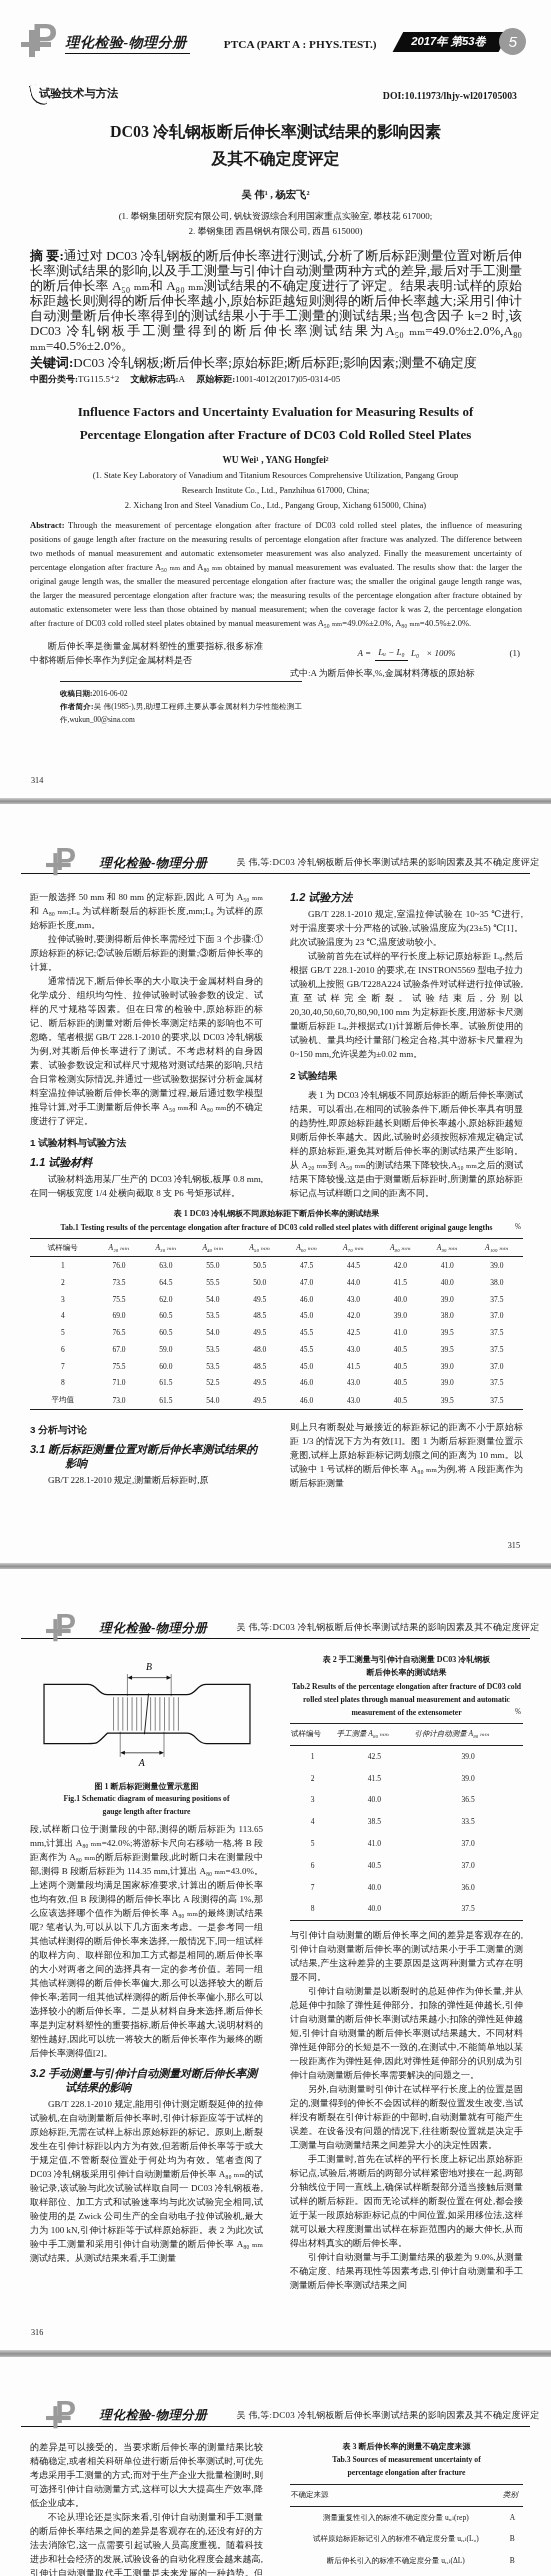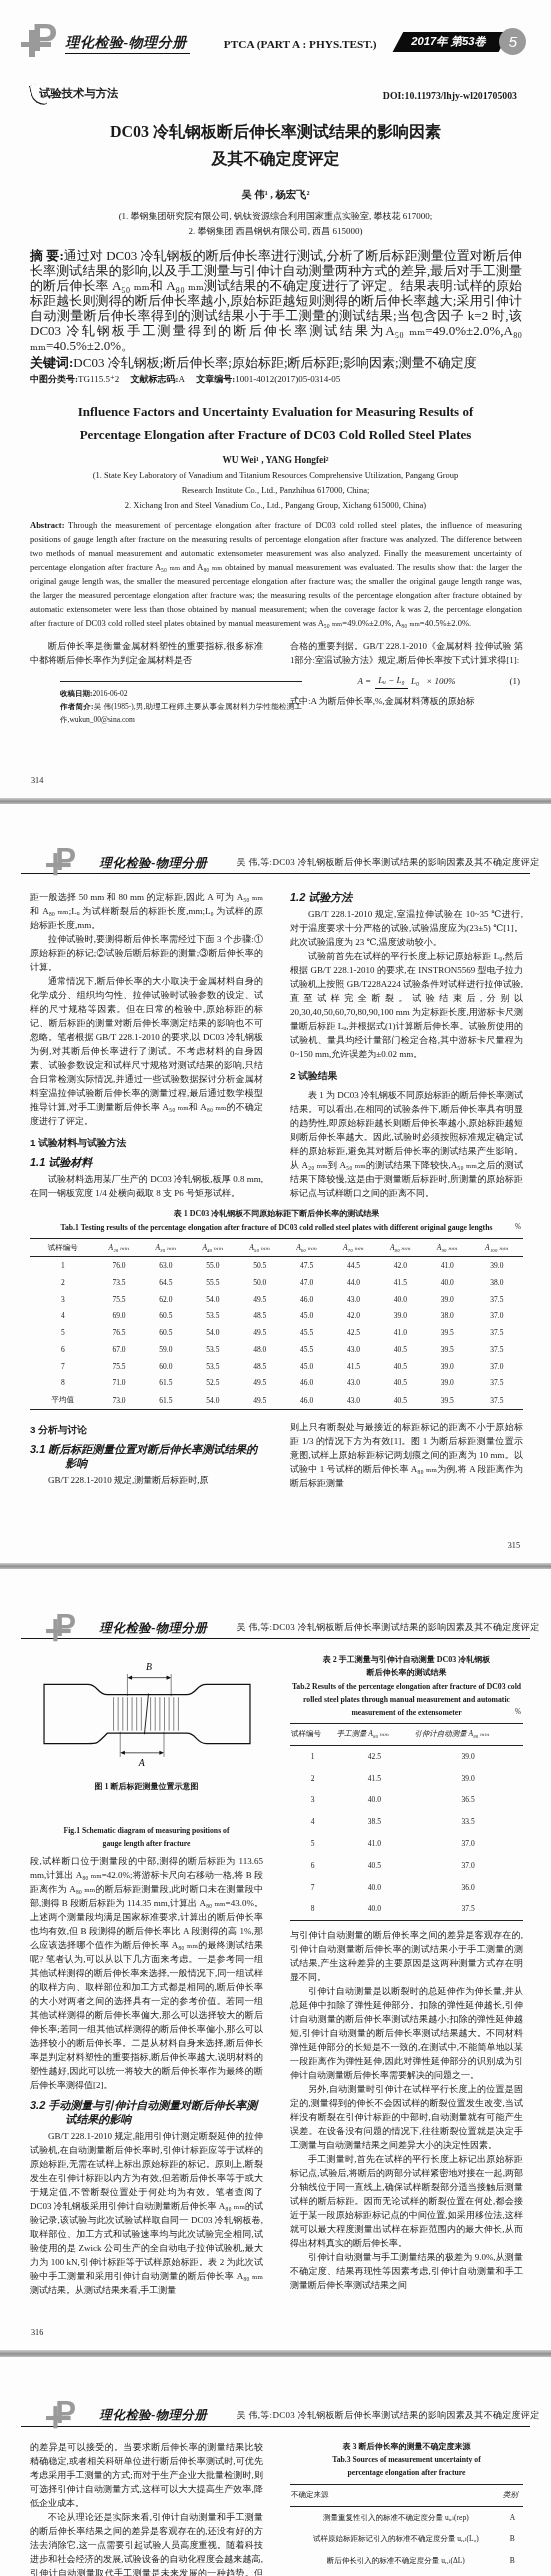--- a/index.html
+++ b/index.html
@@ -65,21 +65,21 @@
   .fullwide{padding:0 28px 0 30px;}
   
   .eq{display:flex;align-items:center;justify-content:center;gap:4.1px;margin:5.2px 0;font-style:italic;font-size:9px;position:relative;}
   .frac{display:inline-flex;flex-direction:row;align-items:center;vertical-align:middle;}
   .frac .num{padding:0 3.1px 1px 3.1px;border-bottom:0.7px solid #111;}
   .frac .den{padding:1px 3.1px 0 3.1px;}
   .eqno{position:absolute;right:3.1px;font-style:normal;}
   
   .figure{margin:3.1px auto 0 auto;display:block;}
   .fig-caption{text-align:center;font-weight:bold;font-size:8px;line-height:13.4px;margin-top:3.1px;}
-  .fig-caption-en{text-align:center;font-weight:bold;font-size:7.7px;line-height:12.4px;margin-top:32px;}
+  .fig-caption-en{text-align:center;font-weight:bold;font-size:7.7px;line-height:12.4px;}
 </style>
 </head>
 <body>
 
 <div class="page" style="height:798px;">
   <div class="mast">
     <div class="mast-row">
       <div class="plogo">
         <div class="cross-h"></div>
           <div class="cross-v"></div>
@@ -110,21 +110,21 @@
 
   <div class="absblock">
     <span class="lab">摘  要:</span><span>通过对 DC03 冷轧钢板的断后伸长率进行测试,分析了断后标距测量位置对断后伸长率测试结果的影响,以及手工测量与引伸计自动测量两种方式的差异,最后对手工测量的断后伸长率 A₅₀ ₘₘ和 A₈₀ ₘₘ测试结果的不确定度进行了评定。结果表明:试样的原始标距越长则测得的断后伸长率越小,原始标距越短则测得的断后伸长率越大;采用引伸计自动测量断后伸长率得到的测试结果小于手工测量的测试结果;当包含因子 k=2 时,该 DC03 冷轧钢板手工测量得到的断后伸长率测试结果为A₅₀ ₘₘ=49.0%±2.0%,A₈₀ ₘₘ=40.5%±2.0%。</span>
   </div>
   <div class="absblock" style="padding-top:2.1px;">
     <span class="lab">关键词:</span><span>DC03 冷轧钢板;断后伸长率;原始标距;断后标距;影响因素;测量不确定度</span>
   </div>
   <div class="metaline">
     <b>中图分类号:</b><span>TG115.5⁺2</span>&nbsp;&nbsp;&nbsp;&nbsp;
     <b>文献标志码:</b><span>A</span>&nbsp;&nbsp;&nbsp;&nbsp;
-    <b>文章编号:</b><span>1001-4012(2017)05-0314-05</span>
+    <b>原始标距:</b><span>1001-4012(2017)05-0314-05</span>
   </div>
 
   <div class="entitle">
     <span>Influence Factors and Uncertainty Evaluation for Measuring Results of</span><br><span>Percentage Elongation after Fracture of DC03 Cold Rolled Steel Plates</span>
   </div>
   <div class="enauthors">WU Wei¹ , YANG Hongfei²</div>
   <div class="enaffil">
     <span>(1. State Key Laboratory of Vanadium and Titanium Resources Comprehensive Utilization, Pangang Group</span><br>
     <span>Research Institute Co., Ltd., Panzhihua 617000, China;</span><br>
     <span>2. Xichang Iron and Steel Vanadium Co., Ltd., Pangang Group, Xichang 615000, China)</span>
@@ -135,21 +135,20 @@
 
   <div class="cols">
     <div class="col">
       <p class="par" style="margin:0;">断后伸长率是衡量金属材料塑性的重要指标,很多标准中都将断后伸长率作为判定金属材料是否</p>
       <div class="footnote">
         <div><b>收稿日期:</b><span>2016-06-02</span></div>
         <div><b>作者简介:</b><span>吴 伟(1985-),男,助理工程师,主要从事金属材料力学性能检测工作,wukun_00@sina.com</span></div>
       </div>
     </div>
     <div class="col">
-      <p class="par0" style="margin:0;">合格的重要判据。GB/T 228.1-2010《金属材料 拉伸试验 第1部分:室温试验方法》规定,断后伸长率按下式计算求得[1]:</p>
       <div class="eq">
         <span>A =</span>
         <span class="frac">
             <span class="num">Lᵤ − L₀</span>
             <span class="den">L₀</span>
           </span>
         <span>× 100%</span>
         <span class="eqno">(1)</span>
       </div>
       <p class="par0" style="margin:0;">式中:A 为断后伸长率,%,金属材料薄板的原始标</p>

